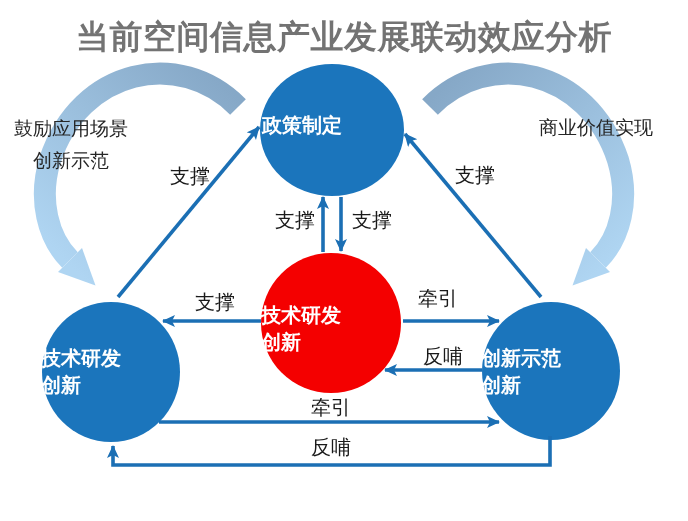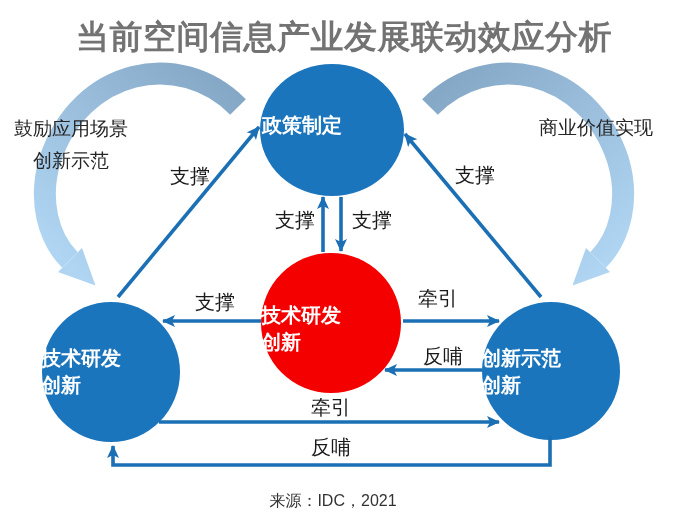--- a/index.html
+++ b/index.html
@@ -105,15 +105,14 @@
   <div class="abs edge-label" style="left:146px;top:164px;">支撑</div>
   <div class="abs edge-label" style="left:431px;top:163px;">支撑</div>
   <div class="abs edge-label" style="left:251px;top:208px;">支撑</div>
   <div class="abs edge-label" style="left:328px;top:208px;">支撑</div>
   <div class="abs edge-label" style="left:171px;top:290px;">支撑</div>
   <div class="abs edge-label" style="left:394px;top:286px;">牵引</div>
   <div class="abs edge-label" style="left:399px;top:344px;">反哺</div>
   <div class="abs edge-label" style="left:287px;top:395px;">牵引</div>
   <div class="abs edge-label" style="left:287px;top:435px;">反哺</div>
 
-  <div class="abs source">来源：IDC，2021</div>
 
 </div>
 
 </body></html>

